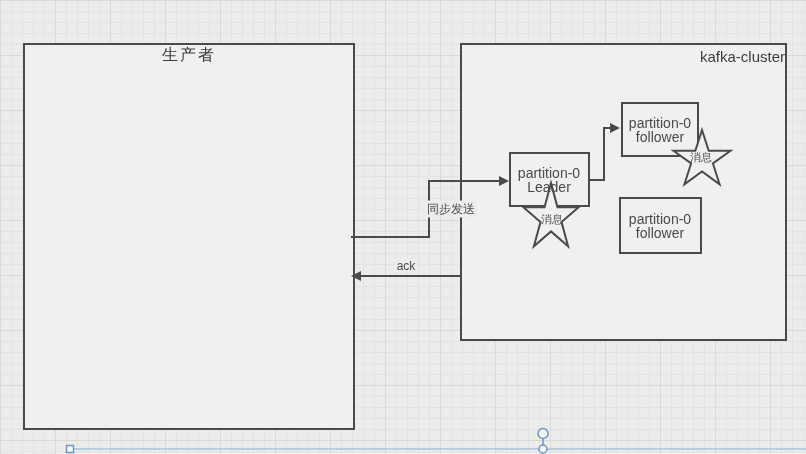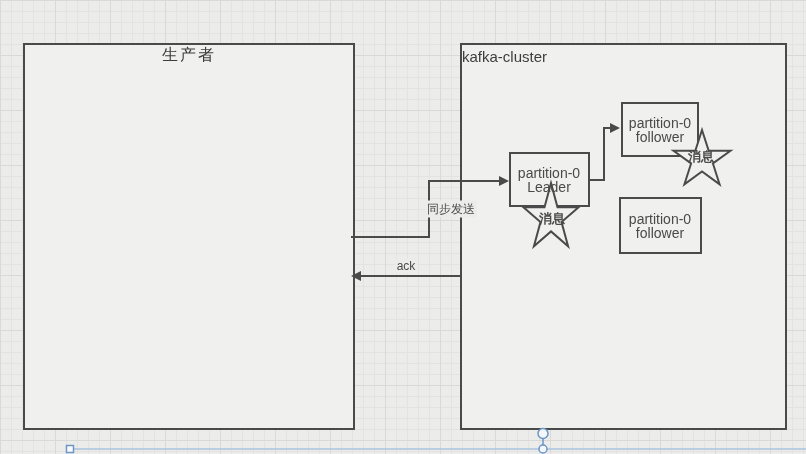--- a/index.html
+++ b/index.html
@@ -17,35 +17,35 @@
       linear-gradient(90deg, #e3e3e2 1px, transparent 1px);
     background-size: 55px 55px, 55px 55px, 11px 11px, 11px 11px;
   }
   .shape-box {
     position: absolute; box-sizing: border-box;
     background: #f0f0ee; border: 2px solid #4a4a4a;
   }
   .producer-box { left: 23px; top: 43px; width: 332px; height: 387px;
     display: flex; align-items: flex-start; justify-content: center; z-index: 1; }
   .producer-label { font-size: 16px; color: #3d3d3d; letter-spacing: 2px; }
-  .cluster-box { left: 460px; top: 43px; width: 327px; height: 387px;
-    display: flex; align-items: flex-start; justify-content: flex-start; z-index: 1; }
+  .cluster-box { left: 460px; top: 43px; width: 327px; height: 298px;
+    display: flex; align-items: flex-start; justify-content: flex-end; z-index: 1; }
   .cluster-title { font-size: 15px; color: #3d3d3d; padding-top: 3px; }
   .leader-box { left: 509px; top: 152px; width: 81px; height: 55px; z-index: 2; }
   .follower-top-box { left: 621px; top: 102px; width: 78px; height: 55px; z-index: 2; }
   .follower-bottom-box { left: 619px; top: 197px; width: 83px; height: 57px; z-index: 2; }
   .svg-overlay { position: absolute; left: 0; top: 0; z-index: 3; pointer-events: none; }
   .text-layer { position: absolute; left: 0; top: 0; width: 100%; height: 100%; z-index: 4; pointer-events: none; }
   .node-label {
     position: absolute; transform: translate(-50%, -50%);
     font-size: 14px; line-height: 14px; color: #4a4a4a; text-align: center; white-space: nowrap;
   }
   .star-label {
     position: absolute; transform: translate(-50%, -50%);
-    font-size: 13px; color: #4a4a4a; white-space: nowrap; font-weight: bold;
+    font-size: 11px; color: #4a4a4a; white-space: nowrap;
   }
   .edge-label {
     position: absolute; transform: translate(-50%, -50%);
     font-size: 12px; color: #4a4a4a; background: #ececeb; padding: 0 2px; white-space: nowrap;
   }
   .sync-label { left: 428px; top: 209px; margin-left: 23px; }
   .ack-label { left: 406px; top: 266px; }
   .leader-label { left: 549px; top: 180px; }
   .follower-top-label { left: 660px; top: 130px; }
   .follower-bottom-label { left: 660px; top: 226px; }

